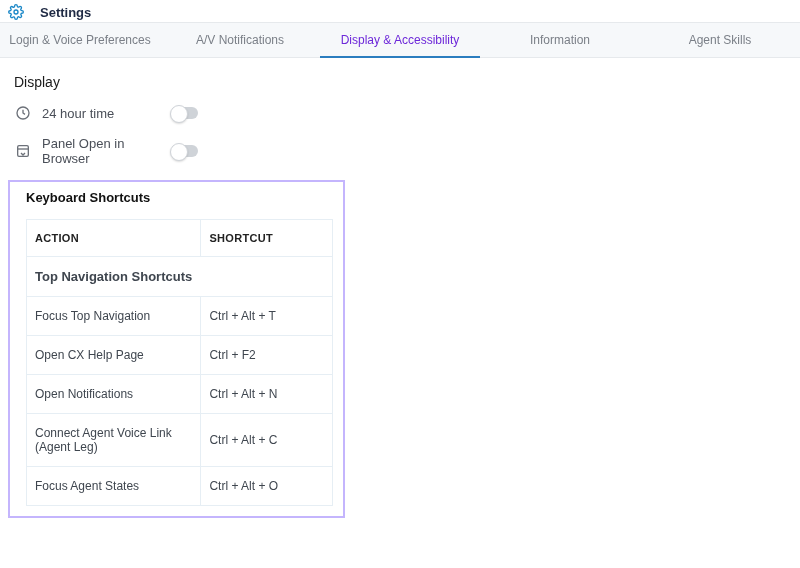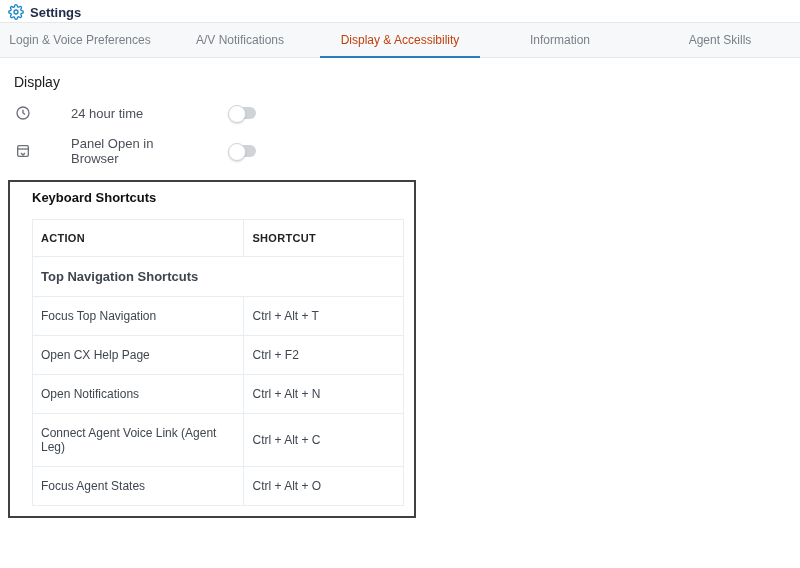--- a/index.html
+++ b/index.html
@@ -13,21 +13,21 @@
       color: #333;
       background: #fff;
       width: 800px;
       height: 568px;
       overflow: hidden;
     }
     .header {
       display: flex;
       align-items: center;
       padding: 4px 24px 2px 8px;
-      gap: 6px;
+      gap: 16px;
     }
     .header .gear-icon {
       color: #1a87c7;
       width: 16px;
       height: 16px;
       display: inline-flex;
     }
     .header-title {
       font-weight: 600;
       color: #1f2a44;
@@ -42,21 +42,21 @@
     .tab {
       flex: 1;
       text-align: center;
       padding: 10px 4px;
       font-size: 12px;
       color: #7a7f87;
       cursor: pointer;
       position: relative;
     }
     .tab.active {
-      color: #c2410c;
+      color: #6d28d9;
     }
     .tab.active::after {
       content: "";
       position: absolute;
       left: 0;
       right: 0;
       bottom: -1px;
       height: 2px;
       background: #2b7dbf;
     }
@@ -67,21 +67,20 @@
     .section-title {
       font-weight: 400;
       font-size: 14px;
       color: #1a1a1a;
       margin-bottom: 14px;
     }
     .row {
       display: flex;
       align-items: center;
       margin-bottom: 14px;
-      gap: 29px;
     }
     .row .row-icon {
       width: 18px;
       height: 18px;
       margin-right: 10px;
       color: #6c7179;
       display: inline-flex;
       align-items: center;
       justify-content: center;
     }
@@ -106,23 +105,23 @@
       top: -2px;
       width: 16px;
       height: 16px;
       background: #fff;
       border: 1px solid #cfd3d8;
       border-radius: 50%;
       box-shadow: 0 1px 2px rgba(0,0,0,0.15);
     }
 
     .ks-wrap {
-      border: 2px solid #404040;
-      padding: 8px 10px 10px 22px;
-      width: 408px;
+      border: 2px solid #c4b5fd;
+      padding: 8px 10px 10px 16px;
+      width: 337px;
       margin-left: -6px;
     }
     .ks-title {
       font-weight: 700;
       font-size: 13px;
       color: #111;
       margin-bottom: 14px;
     }
     .ks-table {
       width: 100%;

